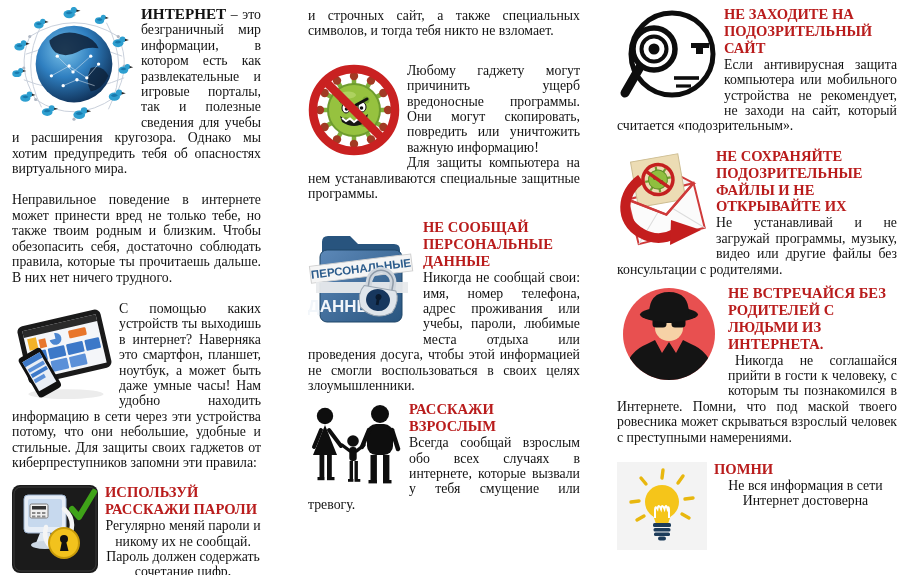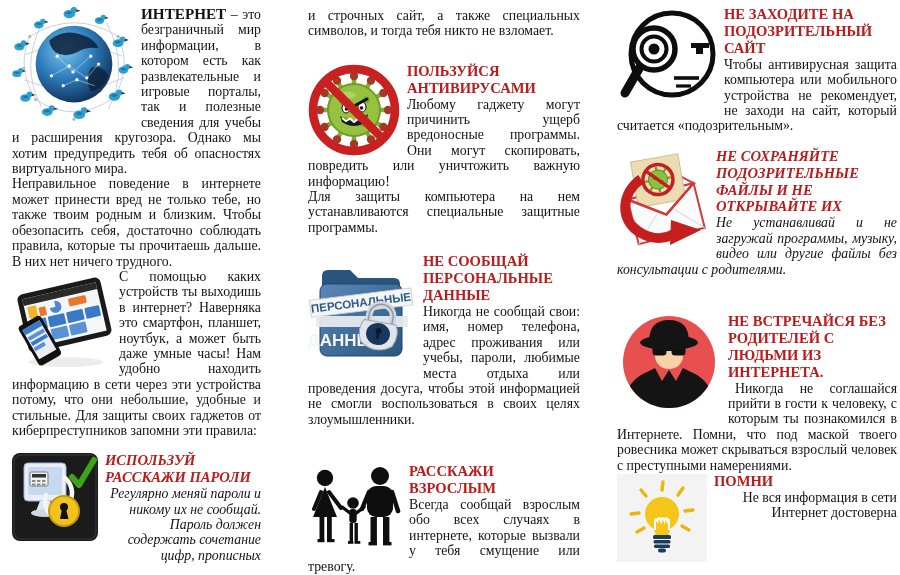--- a/index.html
+++ b/index.html
@@ -10,27 +10,27 @@
     display:flex;
     padding:6px 3px 0 12px;
     font-family:"Liberation Serif","DejaVu Serif",serif;
     color:#121212;
     background:#ffffff;
   }
   .col-1{ width:249px; margin-right:47px; }
   .col-2{ width:272px; margin-right:37px; }
   .col-3{ flex:1; }
   p.body{ font-size:13.8px; line-height:15.4px; text-align:justify; }
-  p.left{ text-align:right; }
+  p.left{ text-align:center; }
   .rule-title{
     font-size:14.6px; line-height:16.9px; font-weight:bold;
     color:#b91c1c; text-align:left;
   }
-  .img-float{ float:left; margin:1px 7px 2px 0; line-height:0; } .mt14{ margin-top:14px;font-style:italic; } .mt16{ }
-  .mt18{ margin-top:18px; } .mt20{ margin-top:36px; } .mt24{ margin-top:24px; }
+  .img-float{ float:left; margin:1px 7px 2px 0; line-height:0; } .mt14{ margin-top:14px; } .mt16{ margin-top:16px; }
+  .mt18{ margin-top:18px; } .mt20{ margin-top:8px; } .mt24{ margin-top:24px; }
   .indent{ text-indent:7px; }
   section{ overflow:visible; }
   section::after{ content:""; display:block; clear:both; }
   b.lead{ font-size:15.2px; }
 </style>
 </head>
 <body>
 
 <div class="page">
 
@@ -215,21 +215,20 @@
           <ellipse cx="54" cy="43" rx="4" ry="5" fill="#fff" stroke="#111"></ellipse>
           <circle cx="38.5" cy="45" r="1.8" fill="#111"></circle>
             <circle cx="53.5" cy="44" r="1.8" fill="#111"></circle>
           <path d="M33 37 L44 42 M59 35 L48 41" stroke="#111" stroke-width="3" stroke-linecap="round"></path>
           <path d="M32 52 Q46 62 60 50 L58 58 Q46 66 34 58 Z" fill="#161616"></path>
           <path d="M34 54 L38 57 L42 54.5 L46 58 L50 55 L54 57.5 L57 53" stroke="#fff" stroke-width="2" fill="none"></path>
           <circle cx="46" cy="46" r="41" fill="none" stroke="#c92121" stroke-width="8.5"></circle>
           <line x1="18" y1="18" x2="74" y2="74" stroke="#c92121" stroke-width="8.5"></line>
         </svg>
       </span>
-      <h3 class="rule-title">ПОЛЬЗУЙСЯ АНТИВИРУСАМИ</h3>
       <p class="body">Любому гаджету могут причинить ущерб вредоносные программы. Они могут скопировать, повредить или уничтожить важную информацию!</p>
       <p class="body">Для защиты компьютера на нем устанавливаются специальные защитные программы.</p>
     </section>
 
     <section class="mt18">
       <span class="img-float">
         <svg width="108" height="110" viewBox="0 0 108 110">
           <defs>
             <linearGradient id="fg" x1="0" y1="0" x2="1" y2="1">
               <stop offset="0" stop-color="#5c88b8"></stop>
@@ -303,21 +302,21 @@
           <line x1="23" y1="60" x2="8" y2="86" stroke="#0d0d0d" stroke-width="9" stroke-linecap="round"></line>
           <circle cx="37" cy="42" r="21" fill="#fff" stroke="#0d0d0d" stroke-width="5.5"></circle>
           <circle cx="37" cy="42" r="12.5" fill="#fff" stroke="#0d0d0d" stroke-width="4"></circle>
           <circle cx="37" cy="42" r="5.5" fill="#0d0d0d"></circle>
           <path d="M74 36 h18 v5 h-6 v6 h-7 v-6 h-5 Z" fill="#0d0d0d"></path>
           <line x1="57" y1="71" x2="82" y2="71" stroke="#0d0d0d" stroke-width="3.6"></line>
           <line x1="59" y1="79" x2="74" y2="79" stroke="#0d0d0d" stroke-width="3.2"></line>
         </svg>
       </span>
       <h3 class="rule-title">НЕ ЗАХОДИТЕ НА ПОДОЗРИТЕЛЬНЫЙ САЙТ</h3>
-      <p class="body">Чтобы антивирусная защита компьютера или мобильного устройства не рекомендует, не заходи на сайт, который считается «подозрительным».</p>
+      <p class="body">Если антивирусная защита компьютера или мобильного устройства не рекомендует, не заходи на сайт, который считается «подозрительным».</p>
     </section>
 
     <section class="mt14">
       <span class="img-float">
         <svg width="92" height="99" viewBox="0 0 92 99">
           <g transform="rotate(-14 46 52)">
             <path d="M12 42 L46 12 L80 42 Z" fill="#f4f4f4" stroke="#cf3a3a" stroke-width="2"></path>
             <g transform="rotate(4 46 34)">
               <rect x="22" y="8" width="48" height="46" fill="#ecdcb4" stroke="#cdbd92"></rect>
               <g transform="translate(46,30)">

